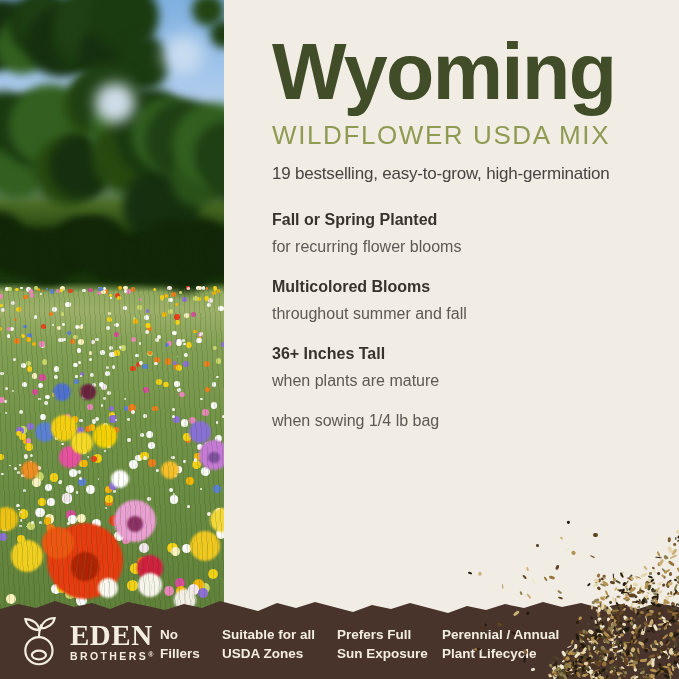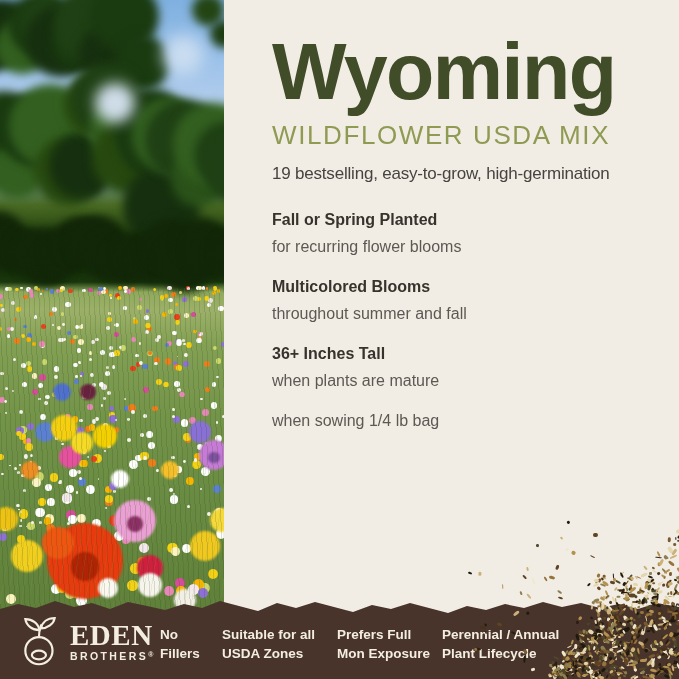--- a/index.html
+++ b/index.html
@@ -646,21 +646,21 @@
     <div class="badge b0">
       <div>No</div>
       <div>Fillers</div>
     </div>
     <div class="badge b1">
       <div>Suitable for all</div>
       <div>USDA Zones</div>
     </div>
     <div class="badge b2">
       <div>Prefers Full</div>
-      <div>Mon Exposure</div>
+      <div>Sun Exposure</div>
     </div>
     <div class="badge b3">
       <div>Perennial / Annual</div>
       <div>Plant Lifecycle</div>
     </div>
   </div>
 
   <div class="seeds" id="seeds">
       <div class="seed" style="left: 130.9px; top: 211.9px; width: 6.1px; height: 2.6px; background: rgb(239, 232, 207); transform: rotate(100deg);"></div>
       <div class="seed" style="left: 198.1px; top: 191.2px; width: 2.8px; height: 3.2px; background: rgb(122, 90, 46); transform: rotate(21deg);"></div>

